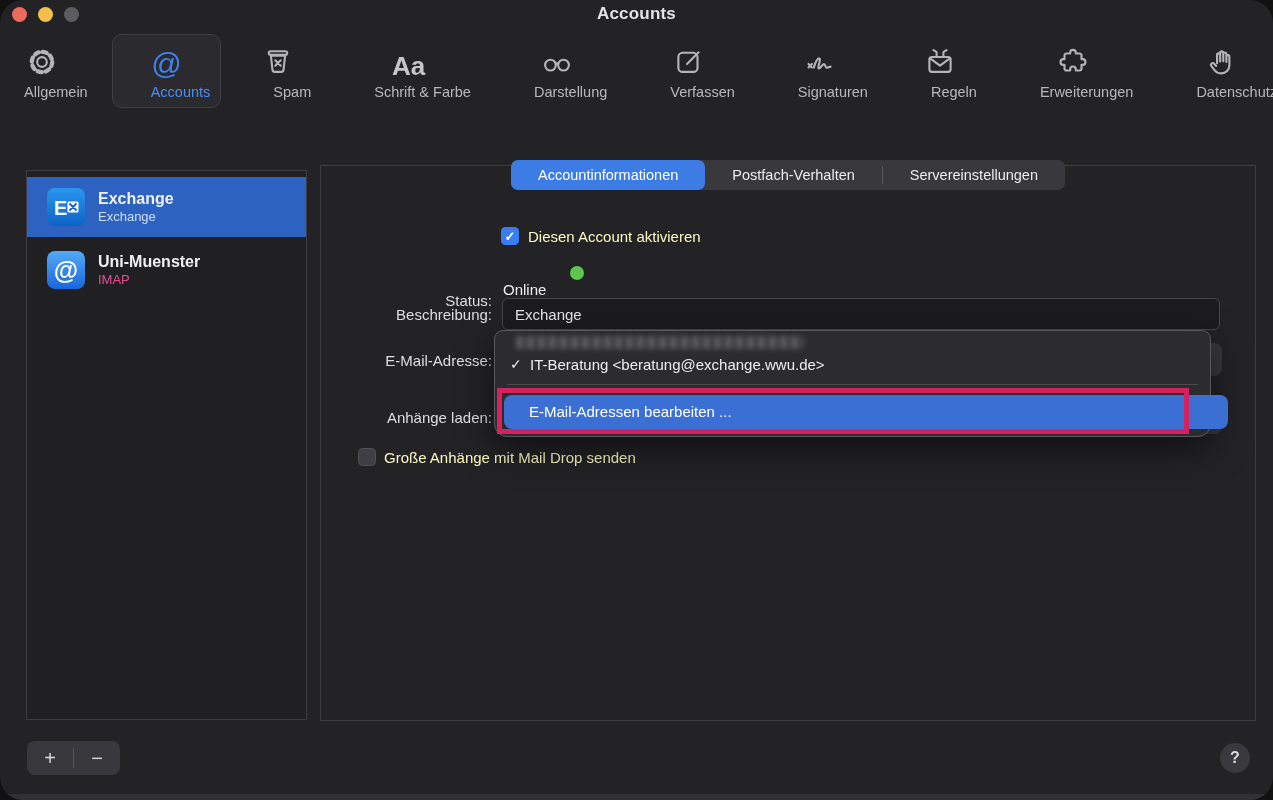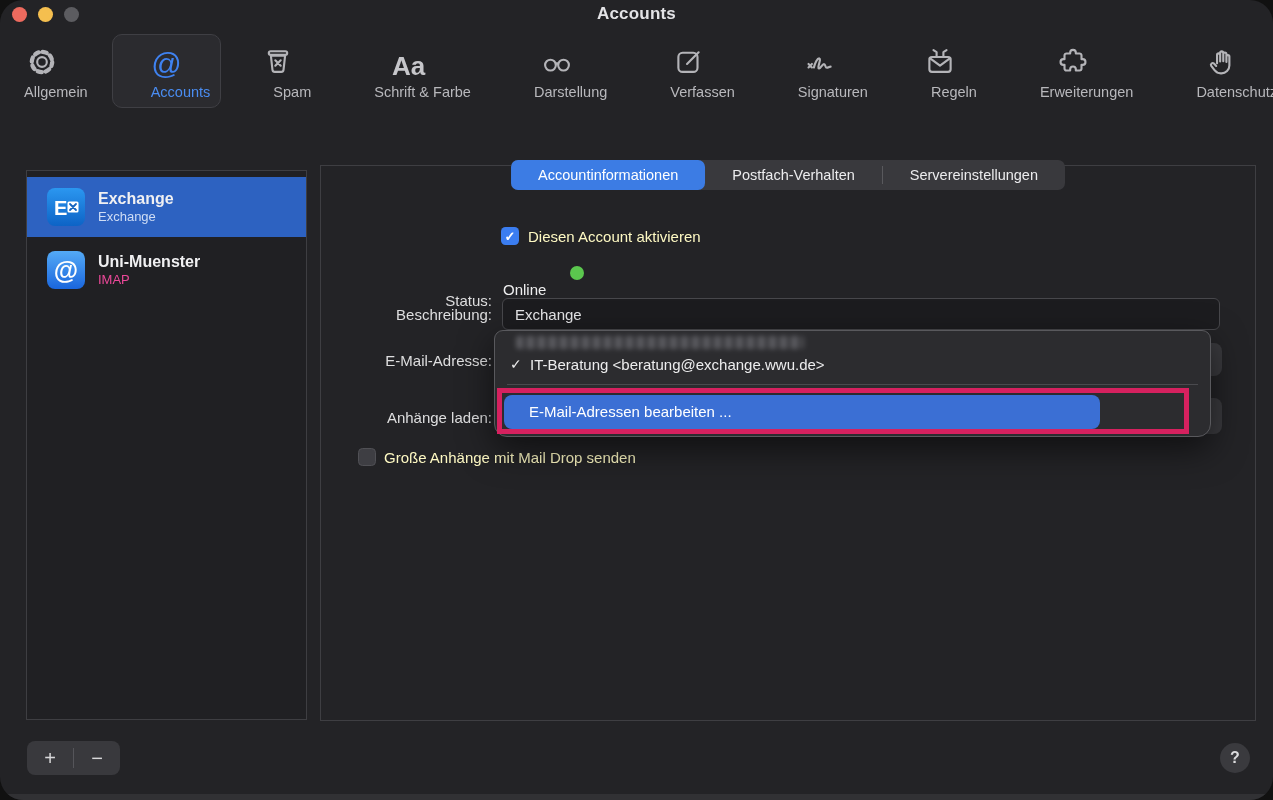--- a/index.html
+++ b/index.html
@@ -73,21 +73,21 @@
   .menu{position:absolute;left:494px;top:330px;width:717px;height:107px;z-index:20;
     background:#2c2c2f;border:1px solid #59595d;border-radius:9px 9px 13px 13px;
     box-sizing:border-box;box-shadow:0 12px 34px rgba(0,0,0,.55);}
   .menu-redacted{position:absolute;left:21px;top:5px;width:288px;height:13px;
     background:repeating-linear-gradient(90deg,#6a6a70 0 7px,#3a3a3e 7px 11px);
     filter:blur(2.6px);border-radius:3px;opacity:.75;}
   .menu-item{position:absolute;left:9px;right:9px;top:21px;display:flex;align-items:center;
     font-size:15px;color:#ededee;height:24px;}
   .menu-check{width:20px;padding-left:6px;font-size:14px;}
   .menu-sep{position:absolute;left:12px;right:12px;top:53px;height:1px;background:#4a4a4e;}
-  .menu-hl{position:absolute;left:9px;top:64px;width:596px;height:34px;background:#3b6fd4;
+  .menu-hl{position:absolute;left:9px;top:64px;width:724px;height:34px;background:#3b6fd4;
     border-radius:8px;color:#fff;font-size:15px;line-height:34px;padding-left:25px;
     box-sizing:border-box;}
   .annotation{position:absolute;left:497px;top:388px;width:692px;height:46px;z-index:30;
     border:5px solid #d6215f;box-sizing:border-box;pointer-events:none;}
   
   .help-btn{position:absolute;left:1220px;top:743px;width:30px;height:30px;border-radius:50%;
     background:#3a3a3e;color:#dcdcde;font-size:16px;font-weight:700;
     display:flex;align-items:center;justify-content:center;}
   .bottom-strip{position:absolute;left:0;right:0;bottom:0;height:6px;background:#313134;}
 </style>

